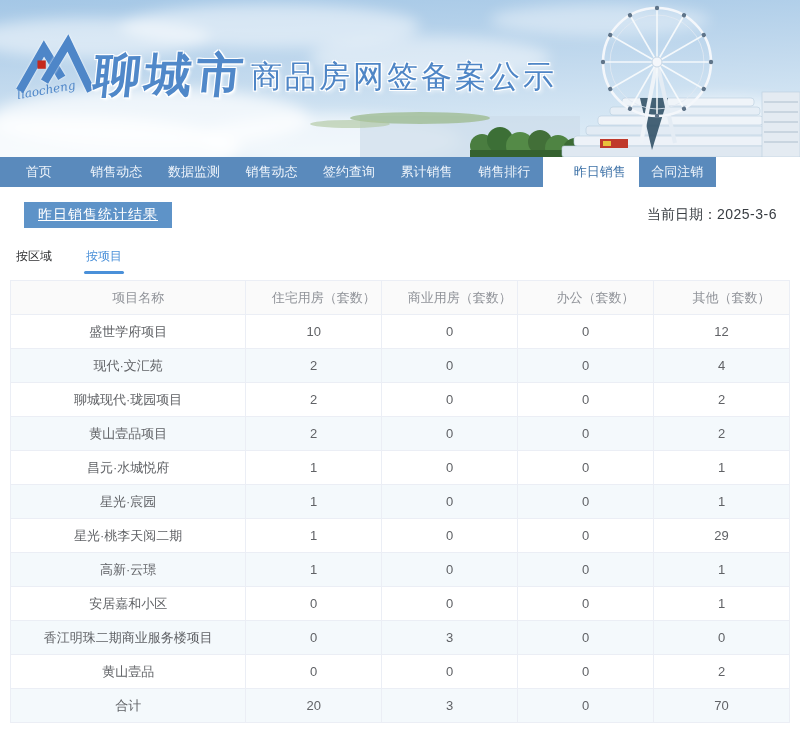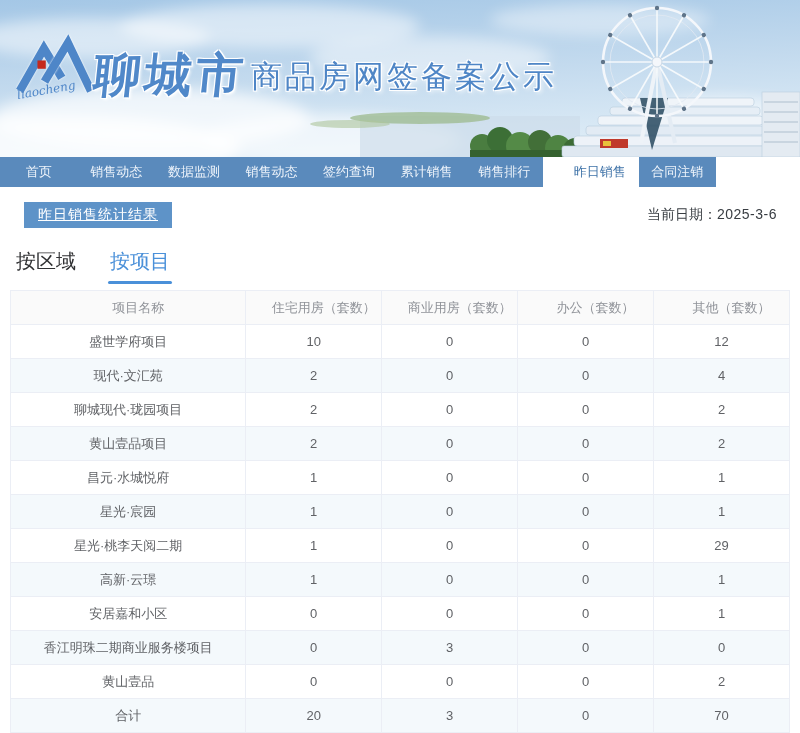--- a/index.html
+++ b/index.html
@@ -40,21 +40,21 @@
 
   
   .content{padding:0 10px;}
   .section-head{display:flex;justify-content:space-between;align-items:center;margin-top:15px;}
   .section-badge{margin-left:14px;background:var(--badge-bg);color:#fff;font-size:14px;
     padding:4px 14px;letter-spacing:1px;text-decoration:underline;}
   .current-date{font-size:14px;color:#383d42;margin-right:13px;}
   .current-date .val{letter-spacing:.5px;}
 
   .result-tabs{display:flex;gap:30px;margin:20px 0 0 4px;}
-  .tab{font-size:20px;color:#303133;padding:0 2px 9px 2px;cursor:pointer;position:relative;}
+  .tab{font-size:12px;color:#303133;padding:0 2px 9px 2px;cursor:pointer;position:relative;}
   .tab.active{color:var(--tab-active);}
   .tab.active::after{content:"";position:absolute;left:0;right:0;bottom:0;height:3px;
     background:var(--tab-active);border-radius:2px;}
 
   
   table.stats{width:100%;border-collapse:collapse;margin-top:6px;table-layout:fixed;}
   table.stats th,table.stats td{border:1px solid var(--table-border);height:34px;
     text-align:center;font-weight:normal;padding:0 4px;white-space:nowrap;overflow:hidden;}
   table.stats th{background:#fafafa;color:var(--th-text);font-size:13px;padding-left:24px;}
   table.stats td{color:var(--td-text);font-size:13px;background:#fff;}

